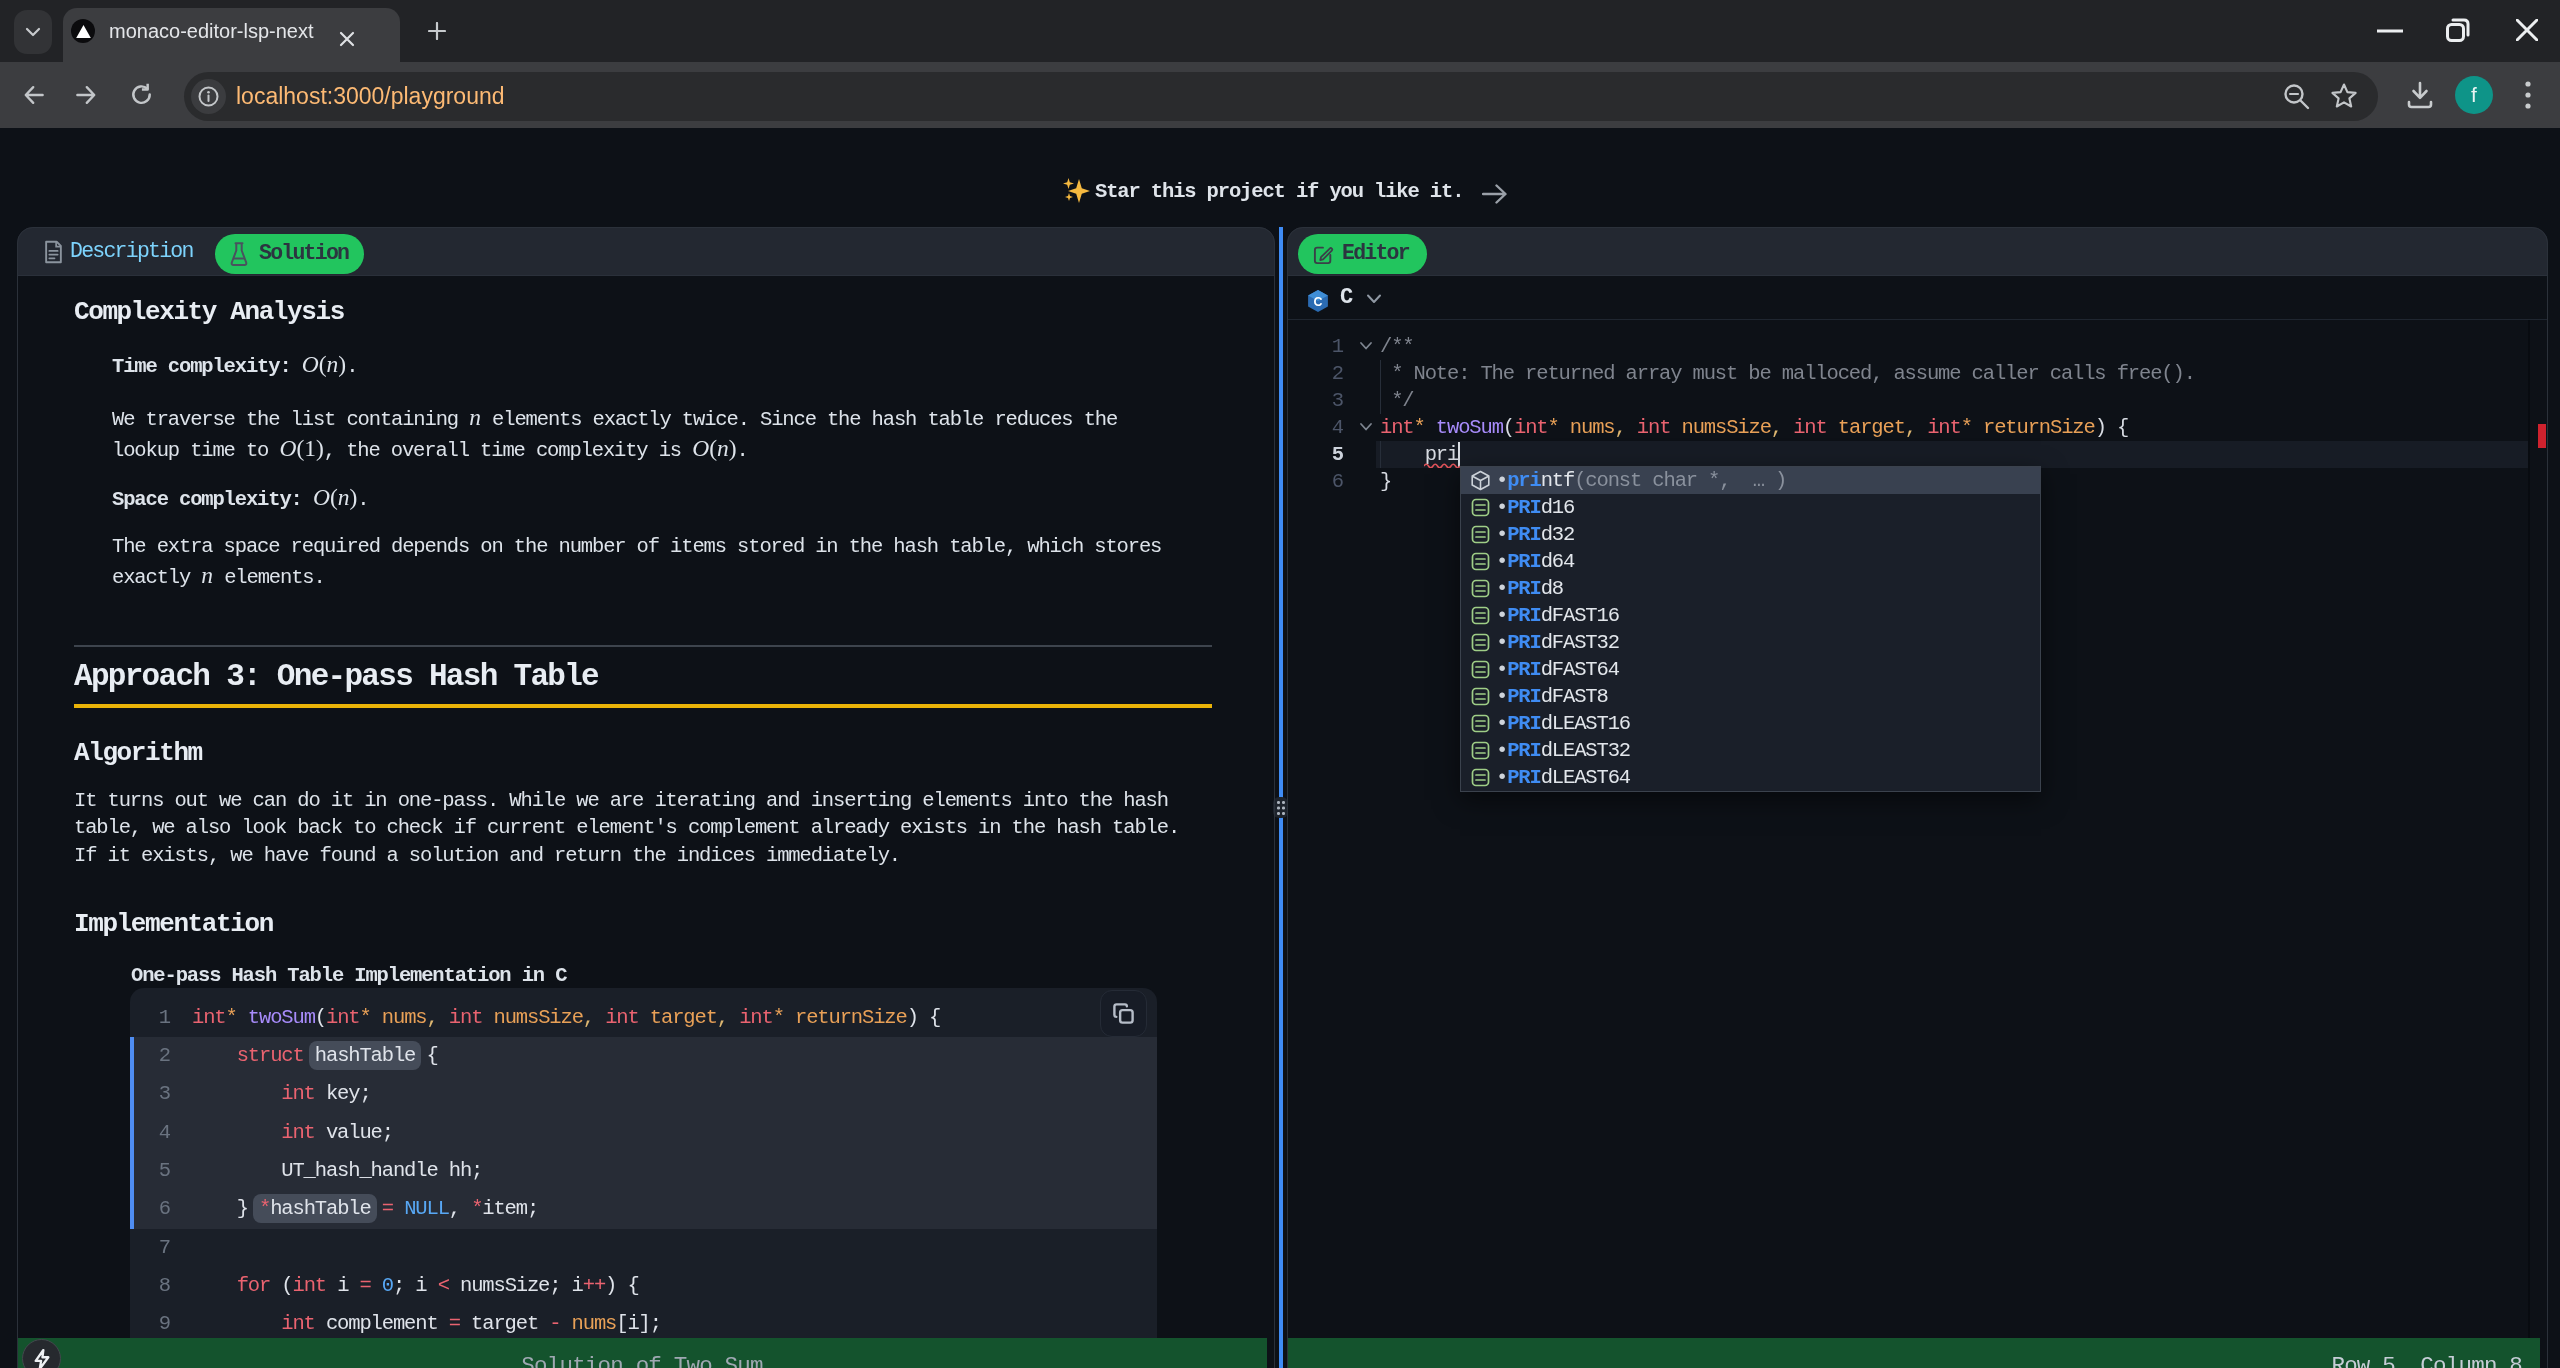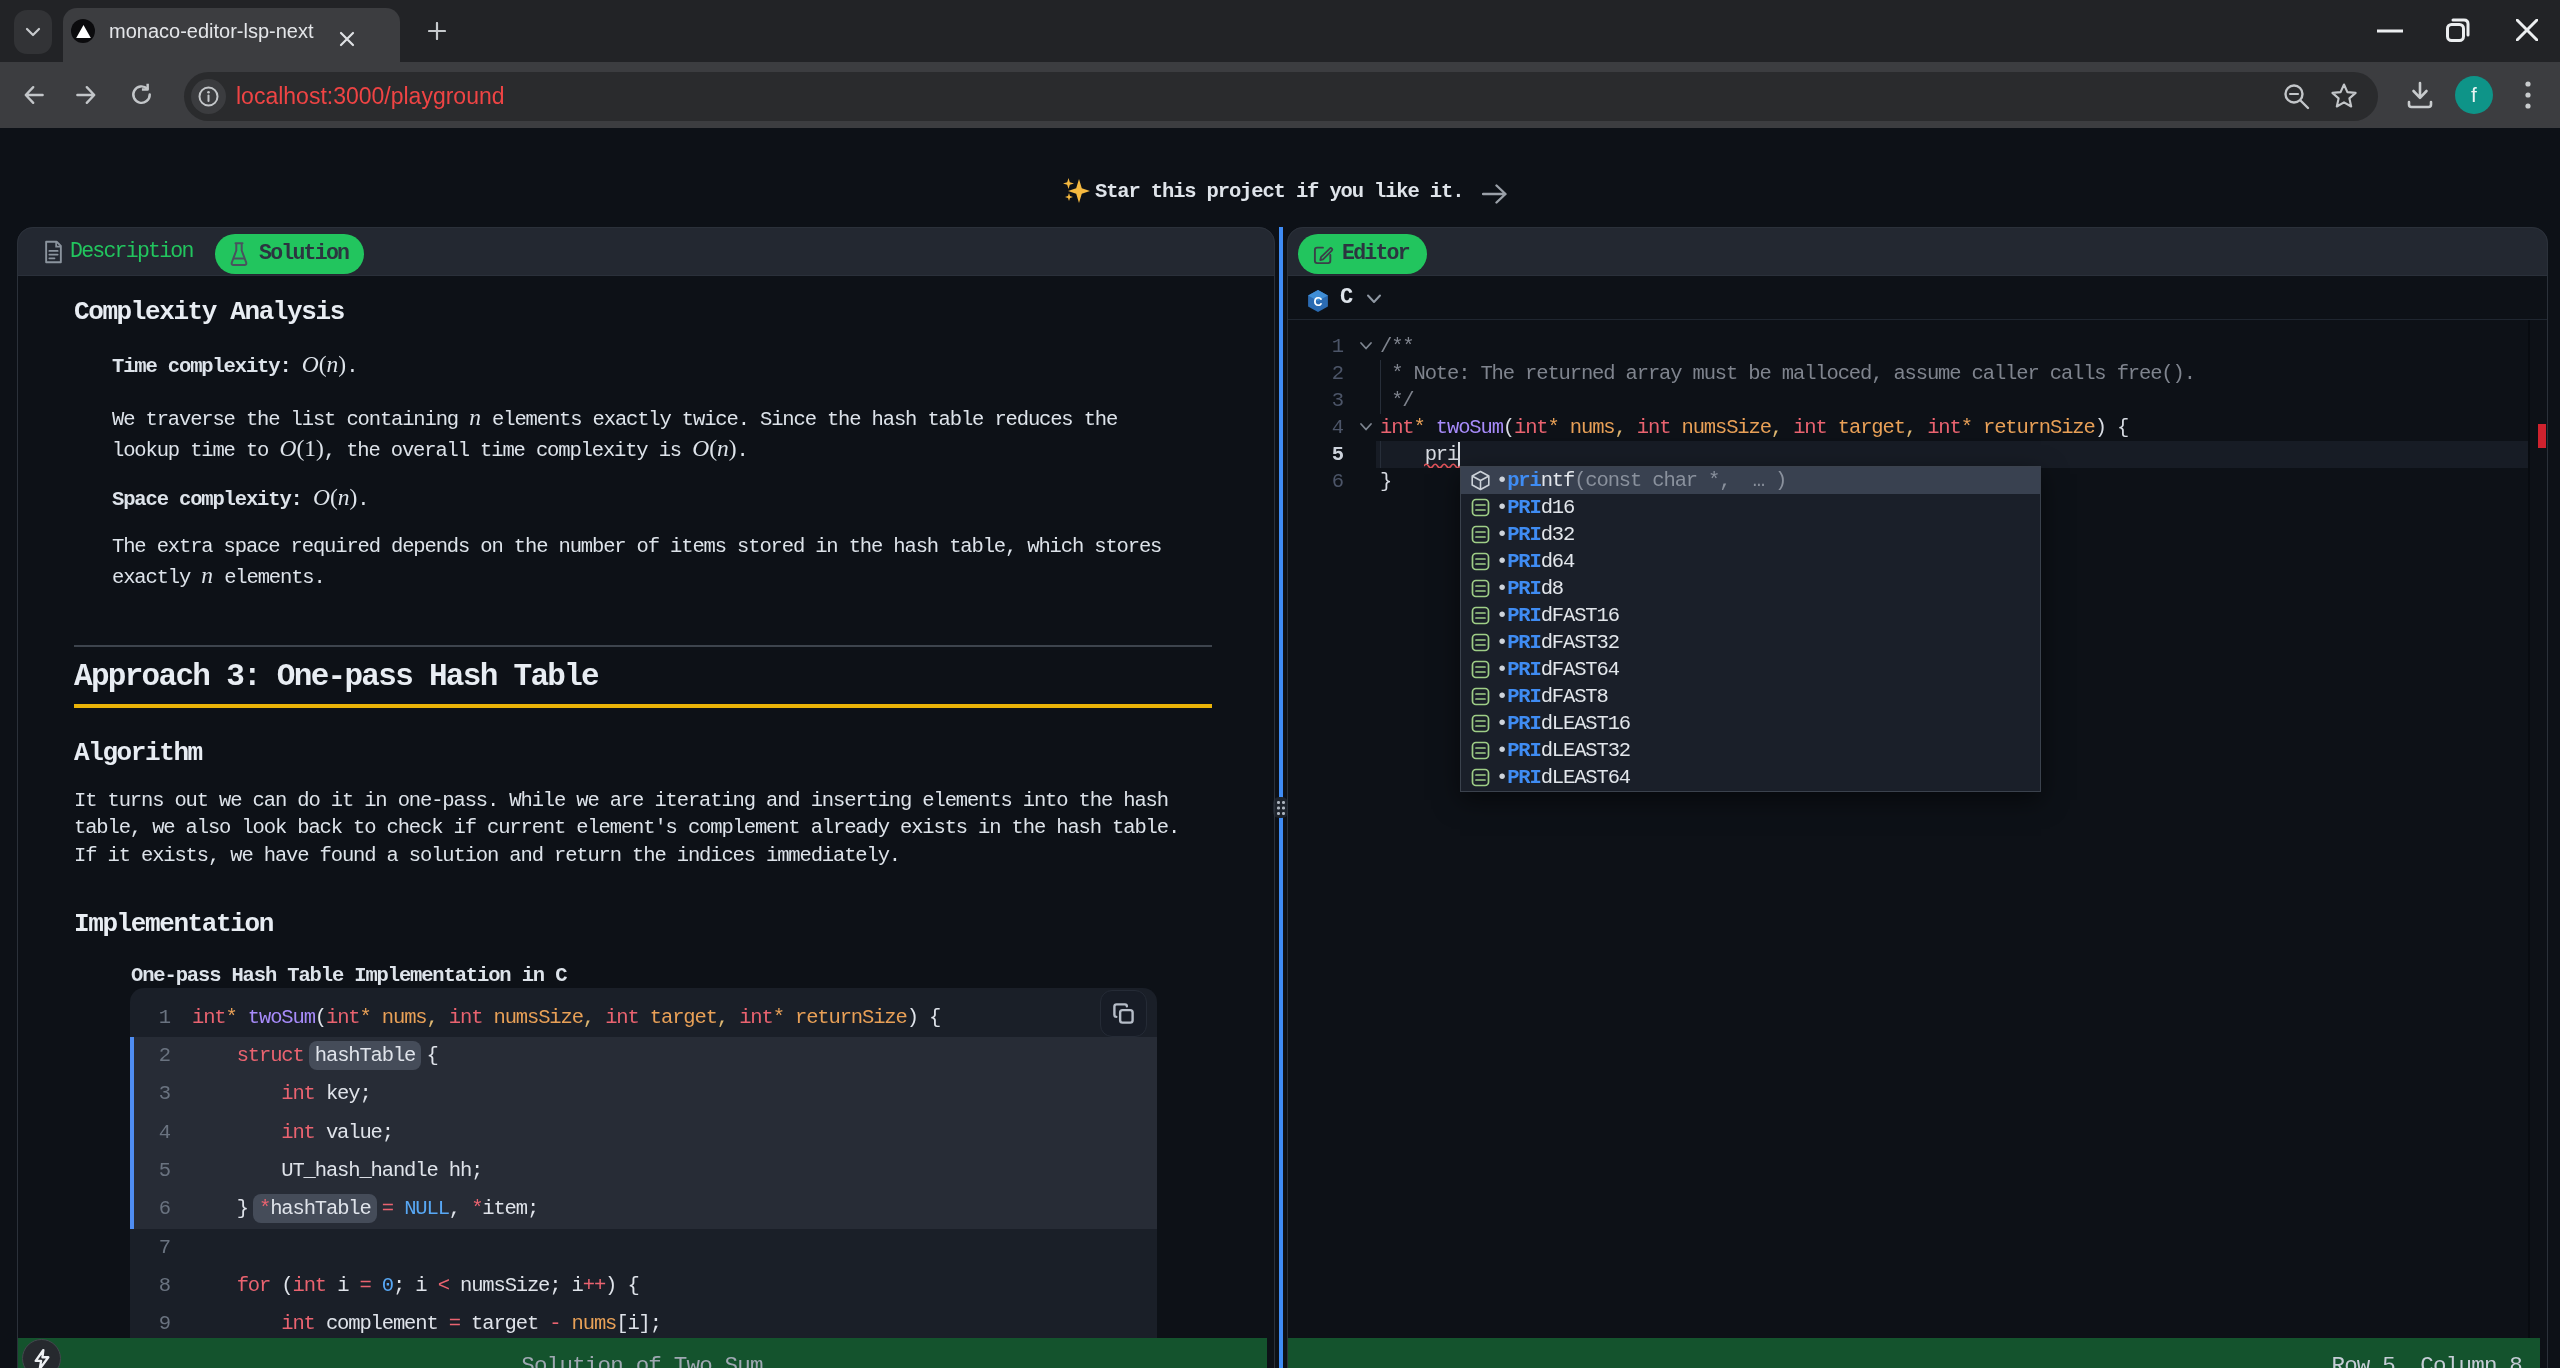--- a/index.html
+++ b/index.html
@@ -6,21 +6,21 @@
   html,body { width:2560px; height:1368px; overflow:hidden; background:#0d1117; }
   body { font-family:"Liberation Mono", monospace; position:relative; }
   
   #chrome { position:absolute; left:0; top:0; width:2560px; height:128px; background:#222326; }
   #tab { position:absolute; left:63px; top:8px; width:337px; height:54px; background:#3c3d40; border-radius:14px 14px 0 0; }
   #toolbar { position:absolute; left:0; top:62px; width:2560px; height:66px; background:#3c3d40; }
   #tabchev { position:absolute; left:14px; top:10px; width:38px; height:44px; border-radius:13px; background:#323336; }
   #favicon { position:absolute; left:8px; top:11px; width:24px; height:24px; border-radius:50%; background:#0b0b0d; }
   #tabtitle { position:absolute; left:46px; top:0; height:54px; line-height:47px; font-family:"Liberation Sans",sans-serif; font-size:20px; color:#e4e6e9; }
   #pill { position:absolute; left:184px; top:10px; width:2194px; height:49px; border-radius:25px; background:#2a2b2d; }
-  #urltxt { position:absolute; left:52px; top:0; height:49px; line-height:48px; font-family:"Liberation Sans",sans-serif; font-size:23px; color:#ef4444; }
+  #urltxt { position:absolute; left:52px; top:0; height:49px; line-height:48px; font-family:"Liberation Sans",sans-serif; font-size:23px; color:#fdba74; }
   .cicon { position:absolute; }
   
   #page { position:absolute; left:0; top:128px; width:2560px; height:1240px; background:#0d1117;margin-top:32px; }
   #banner { position:absolute; left:0; top:20px; width:2560px; height:30px; text-align:center; font-size:20.5px; letter-spacing:-1.14px; font-weight:bold; color:#dfe4ea; }
   .card { position:absolute; top:67px; height:1167px; background:#0d1117; border-radius:16px; overflow:hidden; }
   #lcard { left:17px; width:1258px; }
   #rcard { left:1287px; width:1261px; }
   .chead { position:absolute; left:0; top:0; right:0; height:49px; background:#232831; border-bottom:1px solid #2a303a; }
   .statusbar { position:absolute; left:0; bottom:0; right:8px; height:56px; background:#14532d; }
   .pill-tab { position:absolute; top:7px; height:40px; border-radius:20px; background:#22c55e; color:#2c3440; font-size:21.5px; letter-spacing:-1.75px; font-weight:bold; }
@@ -144,21 +144,21 @@
         <path d="M1 11 L23 11 M14.5 2.5 L23.5 11 L14.5 19.5" fill="none" stroke="#9aa0a8" stroke-width="2.4" stroke-linecap="round" stroke-linejoin="round"></path>
       </svg>
   </div>
   <div class="card" id="lcard">
     <div class="chead">
       <svg class="cicon" style="left:26px;top:13px" width="21" height="24" viewBox="0 0 20 22">
           <path d="M3 1.2 L13 1.2 L17 5.2 L17 20.8 L3 20.8 Z" fill="none" stroke="#8b949e" stroke-width="1.8" stroke-linejoin="round"></path>
           <path d="M12.5 1.5 L12.5 5.8 L16.7 5.8" fill="none" stroke="#8b949e" stroke-width="1.6"></path>
           <path d="M6 10 L14 10 M6 13.5 L14 13.5 M6 17 L11 17" stroke="#8b949e" stroke-width="1.6" stroke-linecap="round"></path>
         </svg>
-      <div style="position:absolute;left:53px;top:0;height:48px;line-height:48px;font-size:21.5px;letter-spacing:-1.75px;color:#22c55e;">Description</div>
+      <div style="position:absolute;left:53px;top:0;height:48px;line-height:48px;font-size:21.5px;letter-spacing:-1.75px;color:#7dd3fc;">Description</div>
       <div class="pill-tab" style="left:198px;width:149px;">
         <svg class="cicon" style="left:15px;top:8px" width="18" height="25" viewBox="0 0 18 25">
             <path d="M5.5 1.2 L12.5 1.2 M6.3 1.6 L6.3 8.5 L1.8 20.5 Q1.2 23 3.6 23 L14.4 23 Q16.8 23 16.2 20.5 L11.7 8.5 L11.7 1.6" fill="none" stroke="#49525e" stroke-width="2" stroke-linejoin="round" stroke-linecap="round"></path>
             <path d="M3.4 16.5 L14.6 16.5" stroke="#49525e" stroke-width="2"></path>
           </svg>
         <div style="position:absolute;left:44px;top:0;height:40px;line-height:39px;">Solution</div>
       </div>
     </div>
     <div id="lcontent" style="position:absolute;left:0;top:49px;right:0;bottom:56px;overflow:hidden;">
 

